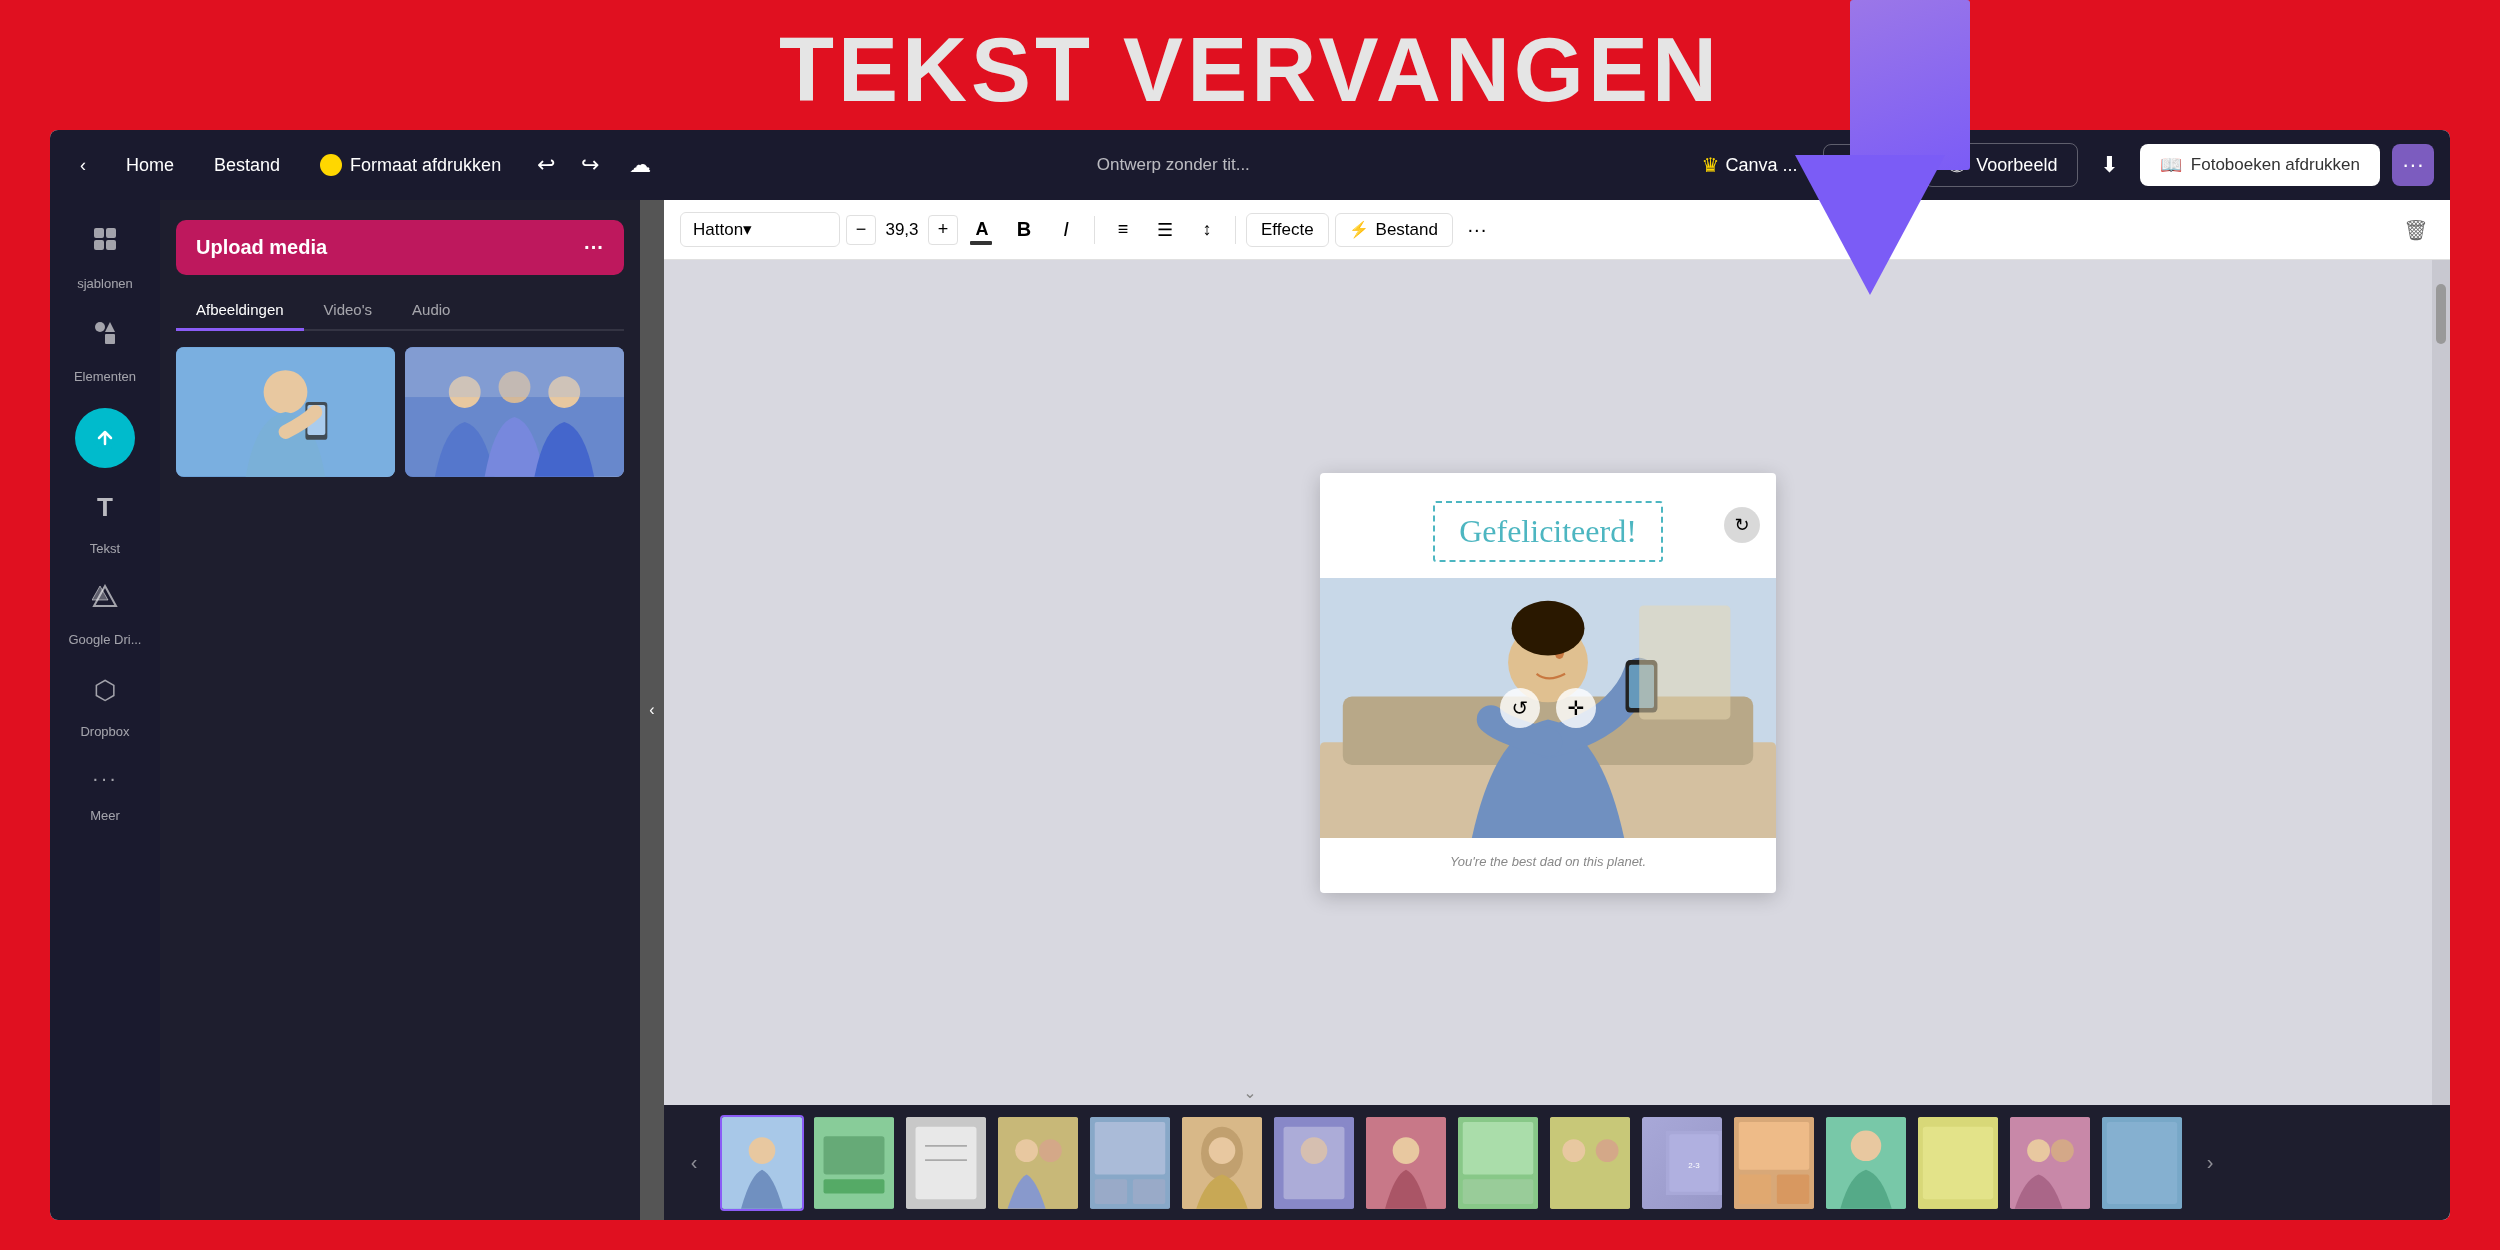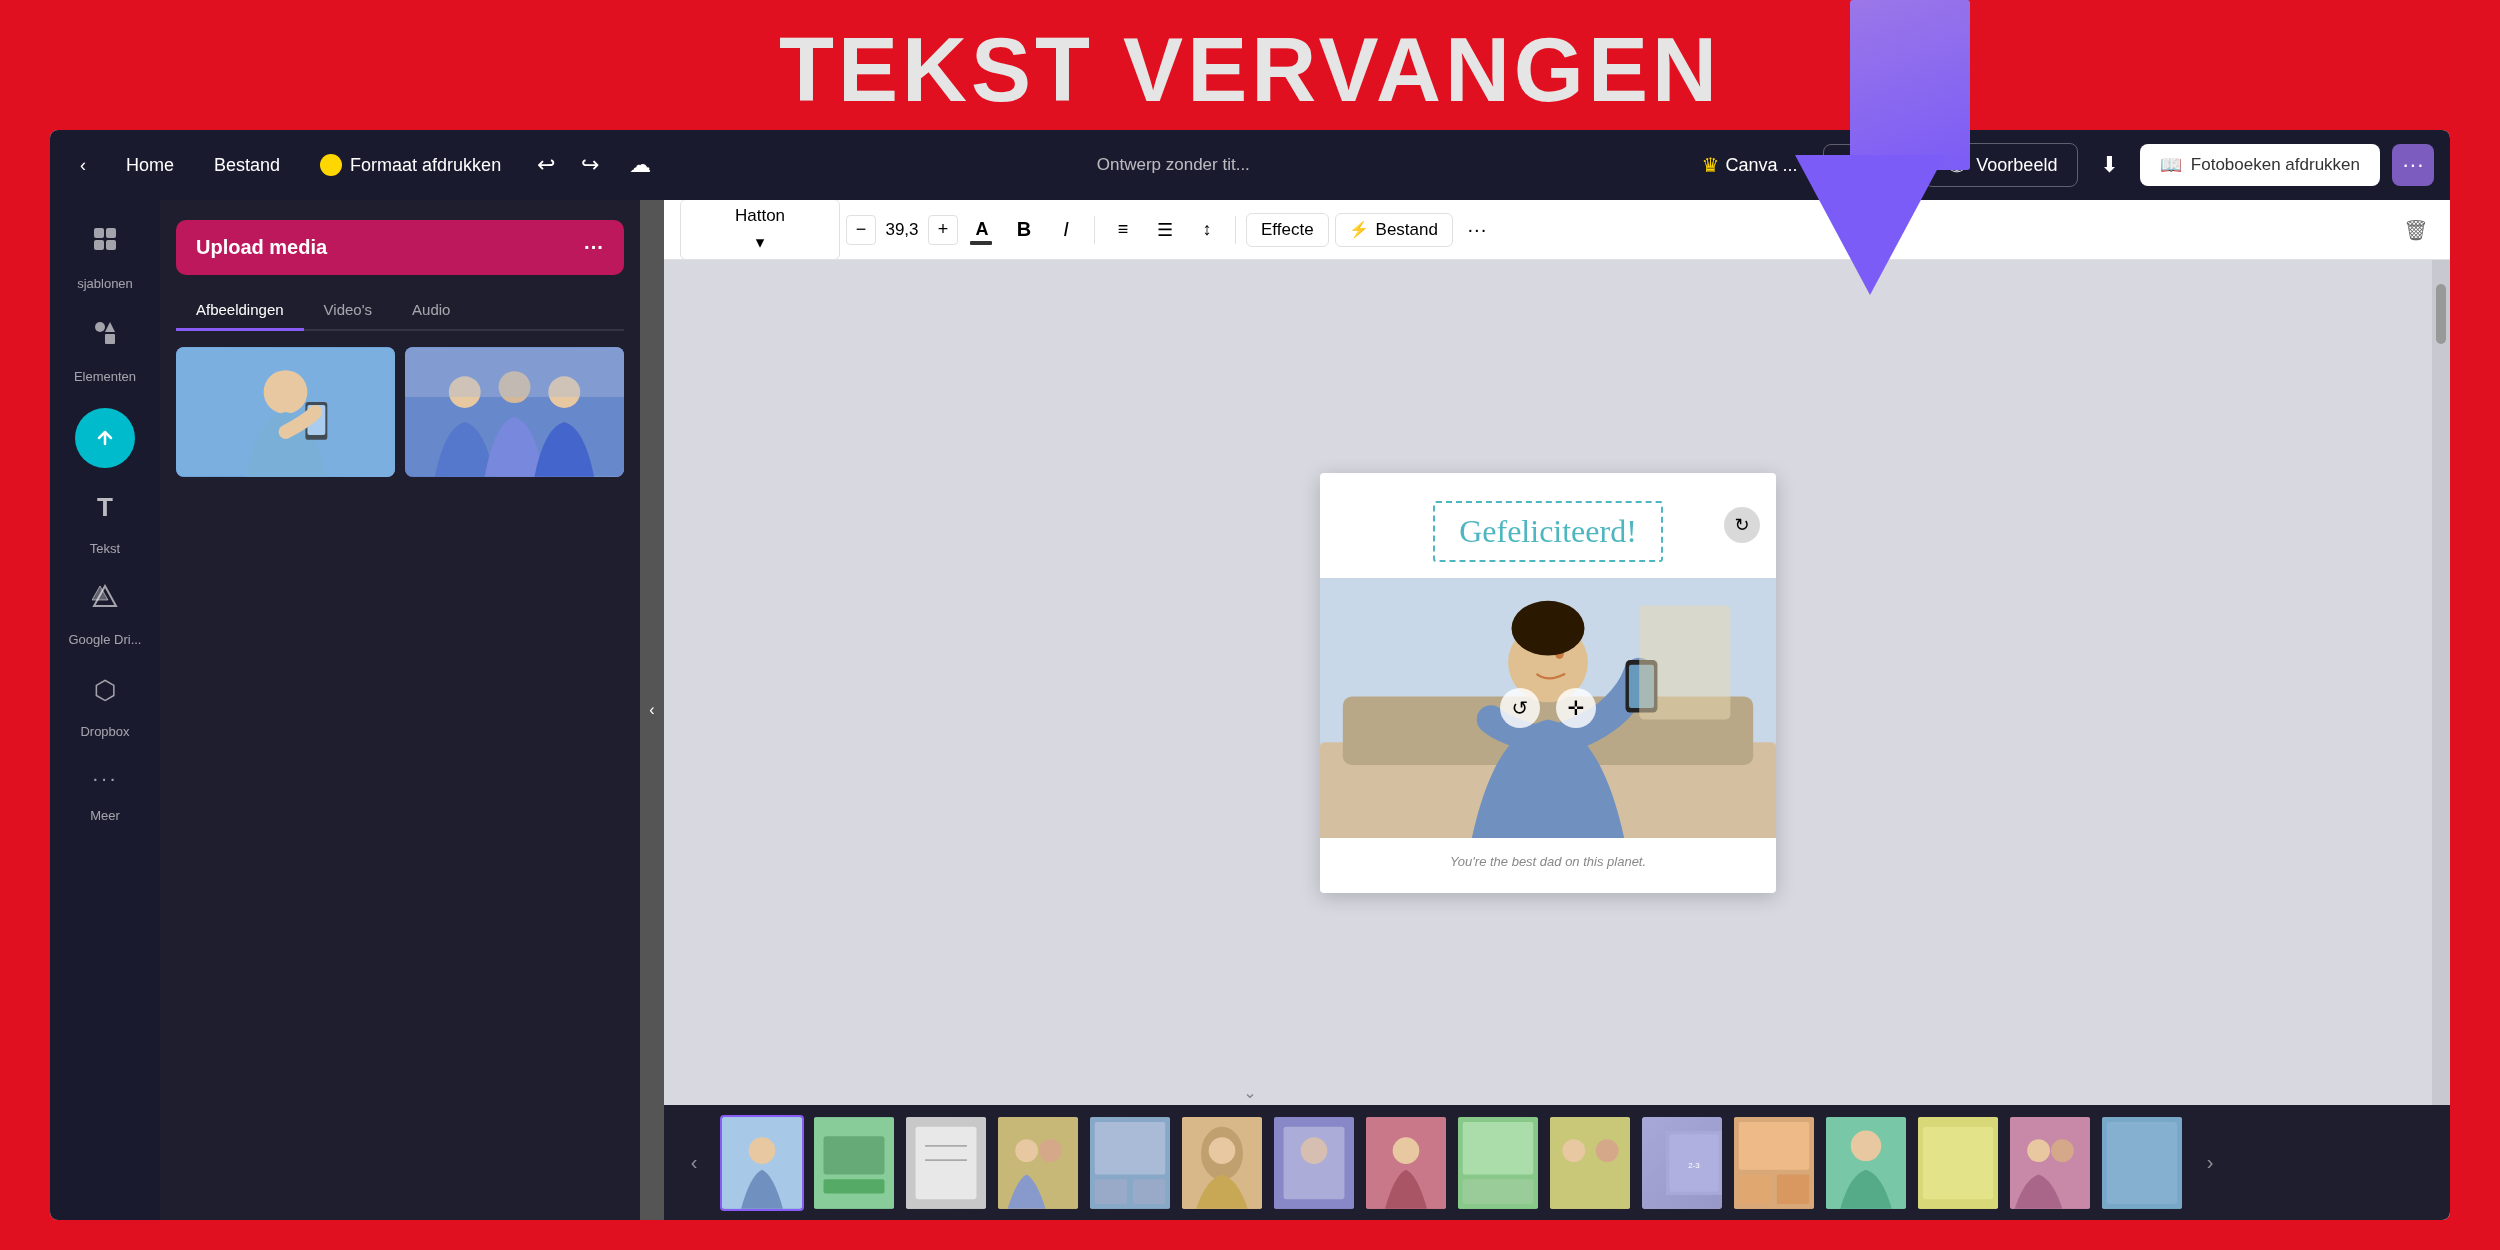--- a/index.html
+++ b/index.html
@@ -297,28 +297,26 @@
       align-items: center;
       padding: 0 16px;
       gap: 6px;
       border-bottom: 1px solid #e0e0e0;
       flex-shrink: 0;
     }
 
     .font-select {
       display: flex;
       align-items: center;
-      gap: 6px;
       padding: 6px 12px;
       border: 1px solid #e0e0e0;
       border-radius: 6px;
       cursor: pointer;
       font-size: 17px;
       min-width: 160px;
-      flex-direction: column;
     }
 
     .font-size-control {
       display: flex;
       align-items: center;
       gap: 6px;
     }
 
     .font-size-btn {
       width: 30px;

